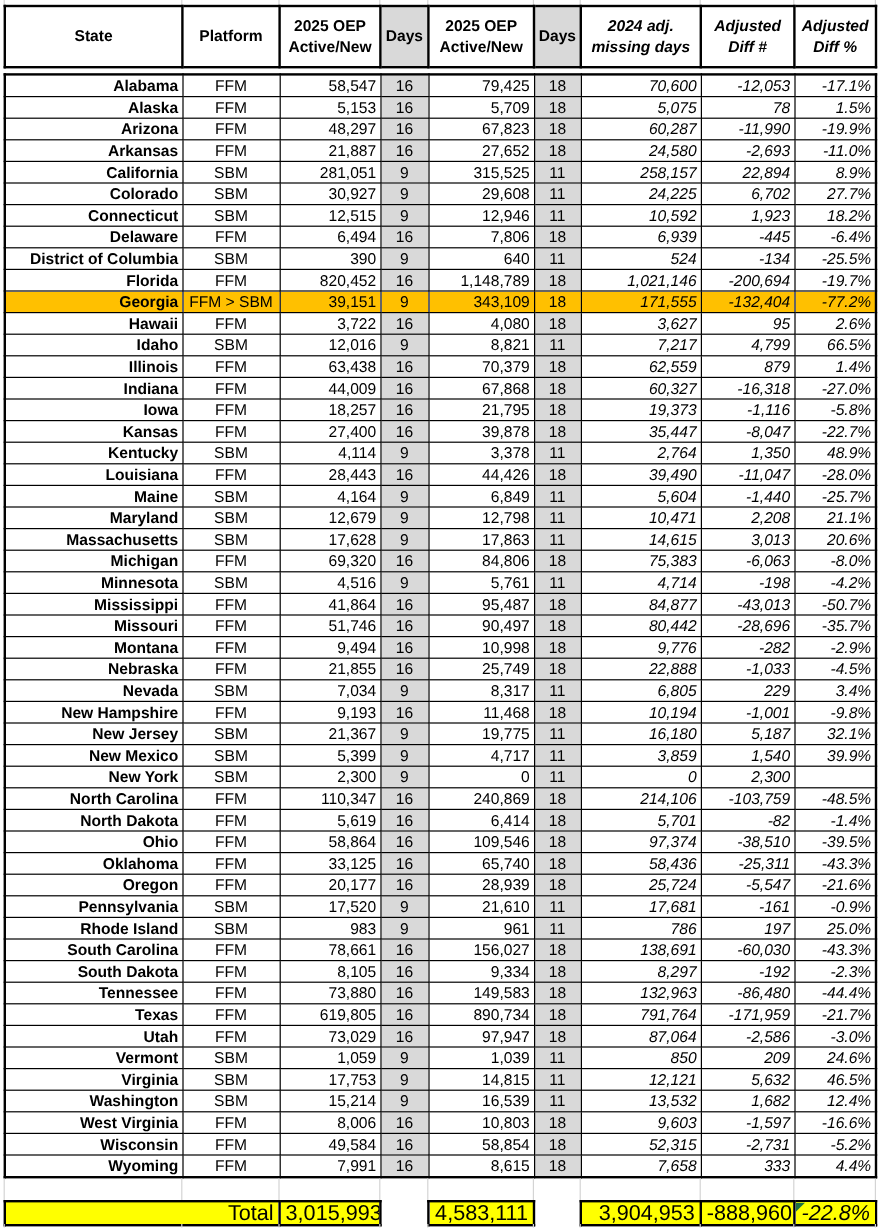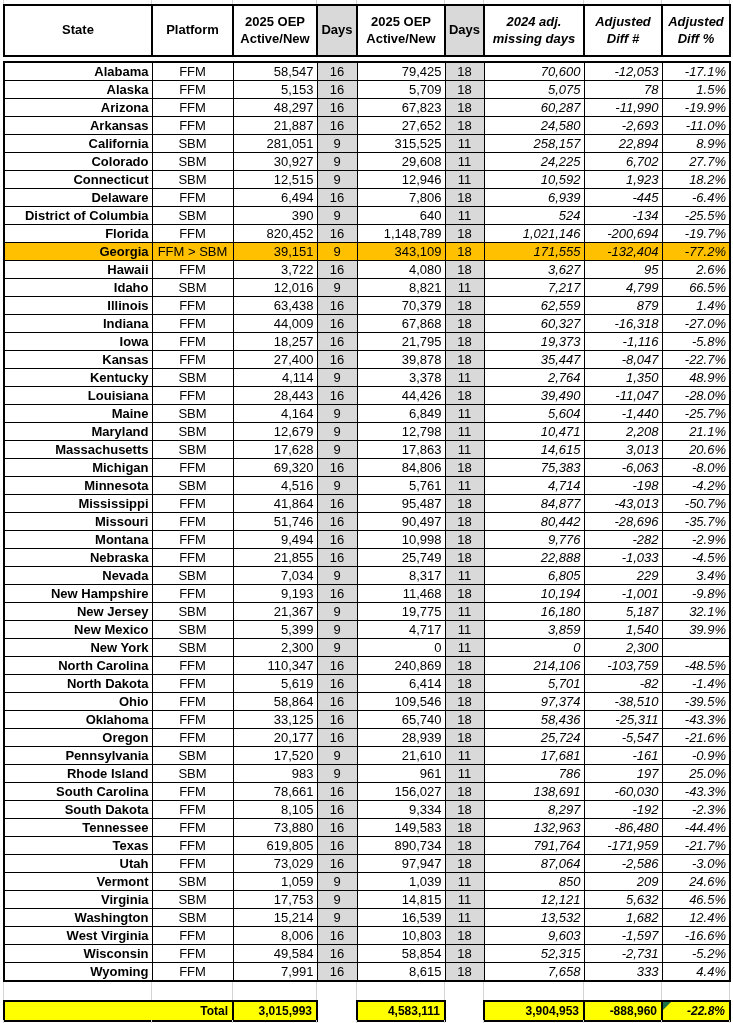--- a/index.html
+++ b/index.html
@@ -29,21 +29,21 @@
   }
   .c-state{font-weight:bold;text-align:right;}
   .c-plat{text-align:center;font-size:12.5px;}
   .c-num{text-align:right;}
   .c-days{text-align:center;}
   .c-ital{font-style:italic;}
 
   
   .total{margin-top:0;}
   .total td{
-    height:18px;font-size:12px;font-weight:bold;line-height:18px;
+    height:18px;font-size:18px;font-weight:normal;line-height:18px;
     padding:0 4px;white-space:nowrap;overflow:hidden;vertical-align:middle;
   }
   .t-cell{border:2px solid #000;text-align:right;}
   .t-spacer{border:none;background:transparent;}
   .t-ital{font-style:italic;}
   .pct-cell{position:relative;}
   .corner-tri{position:absolute;top:0;left:0;width:0;height:0;}
 
   
   .gridband{position:absolute;left:0;width:733px;pointer-events:none;}

